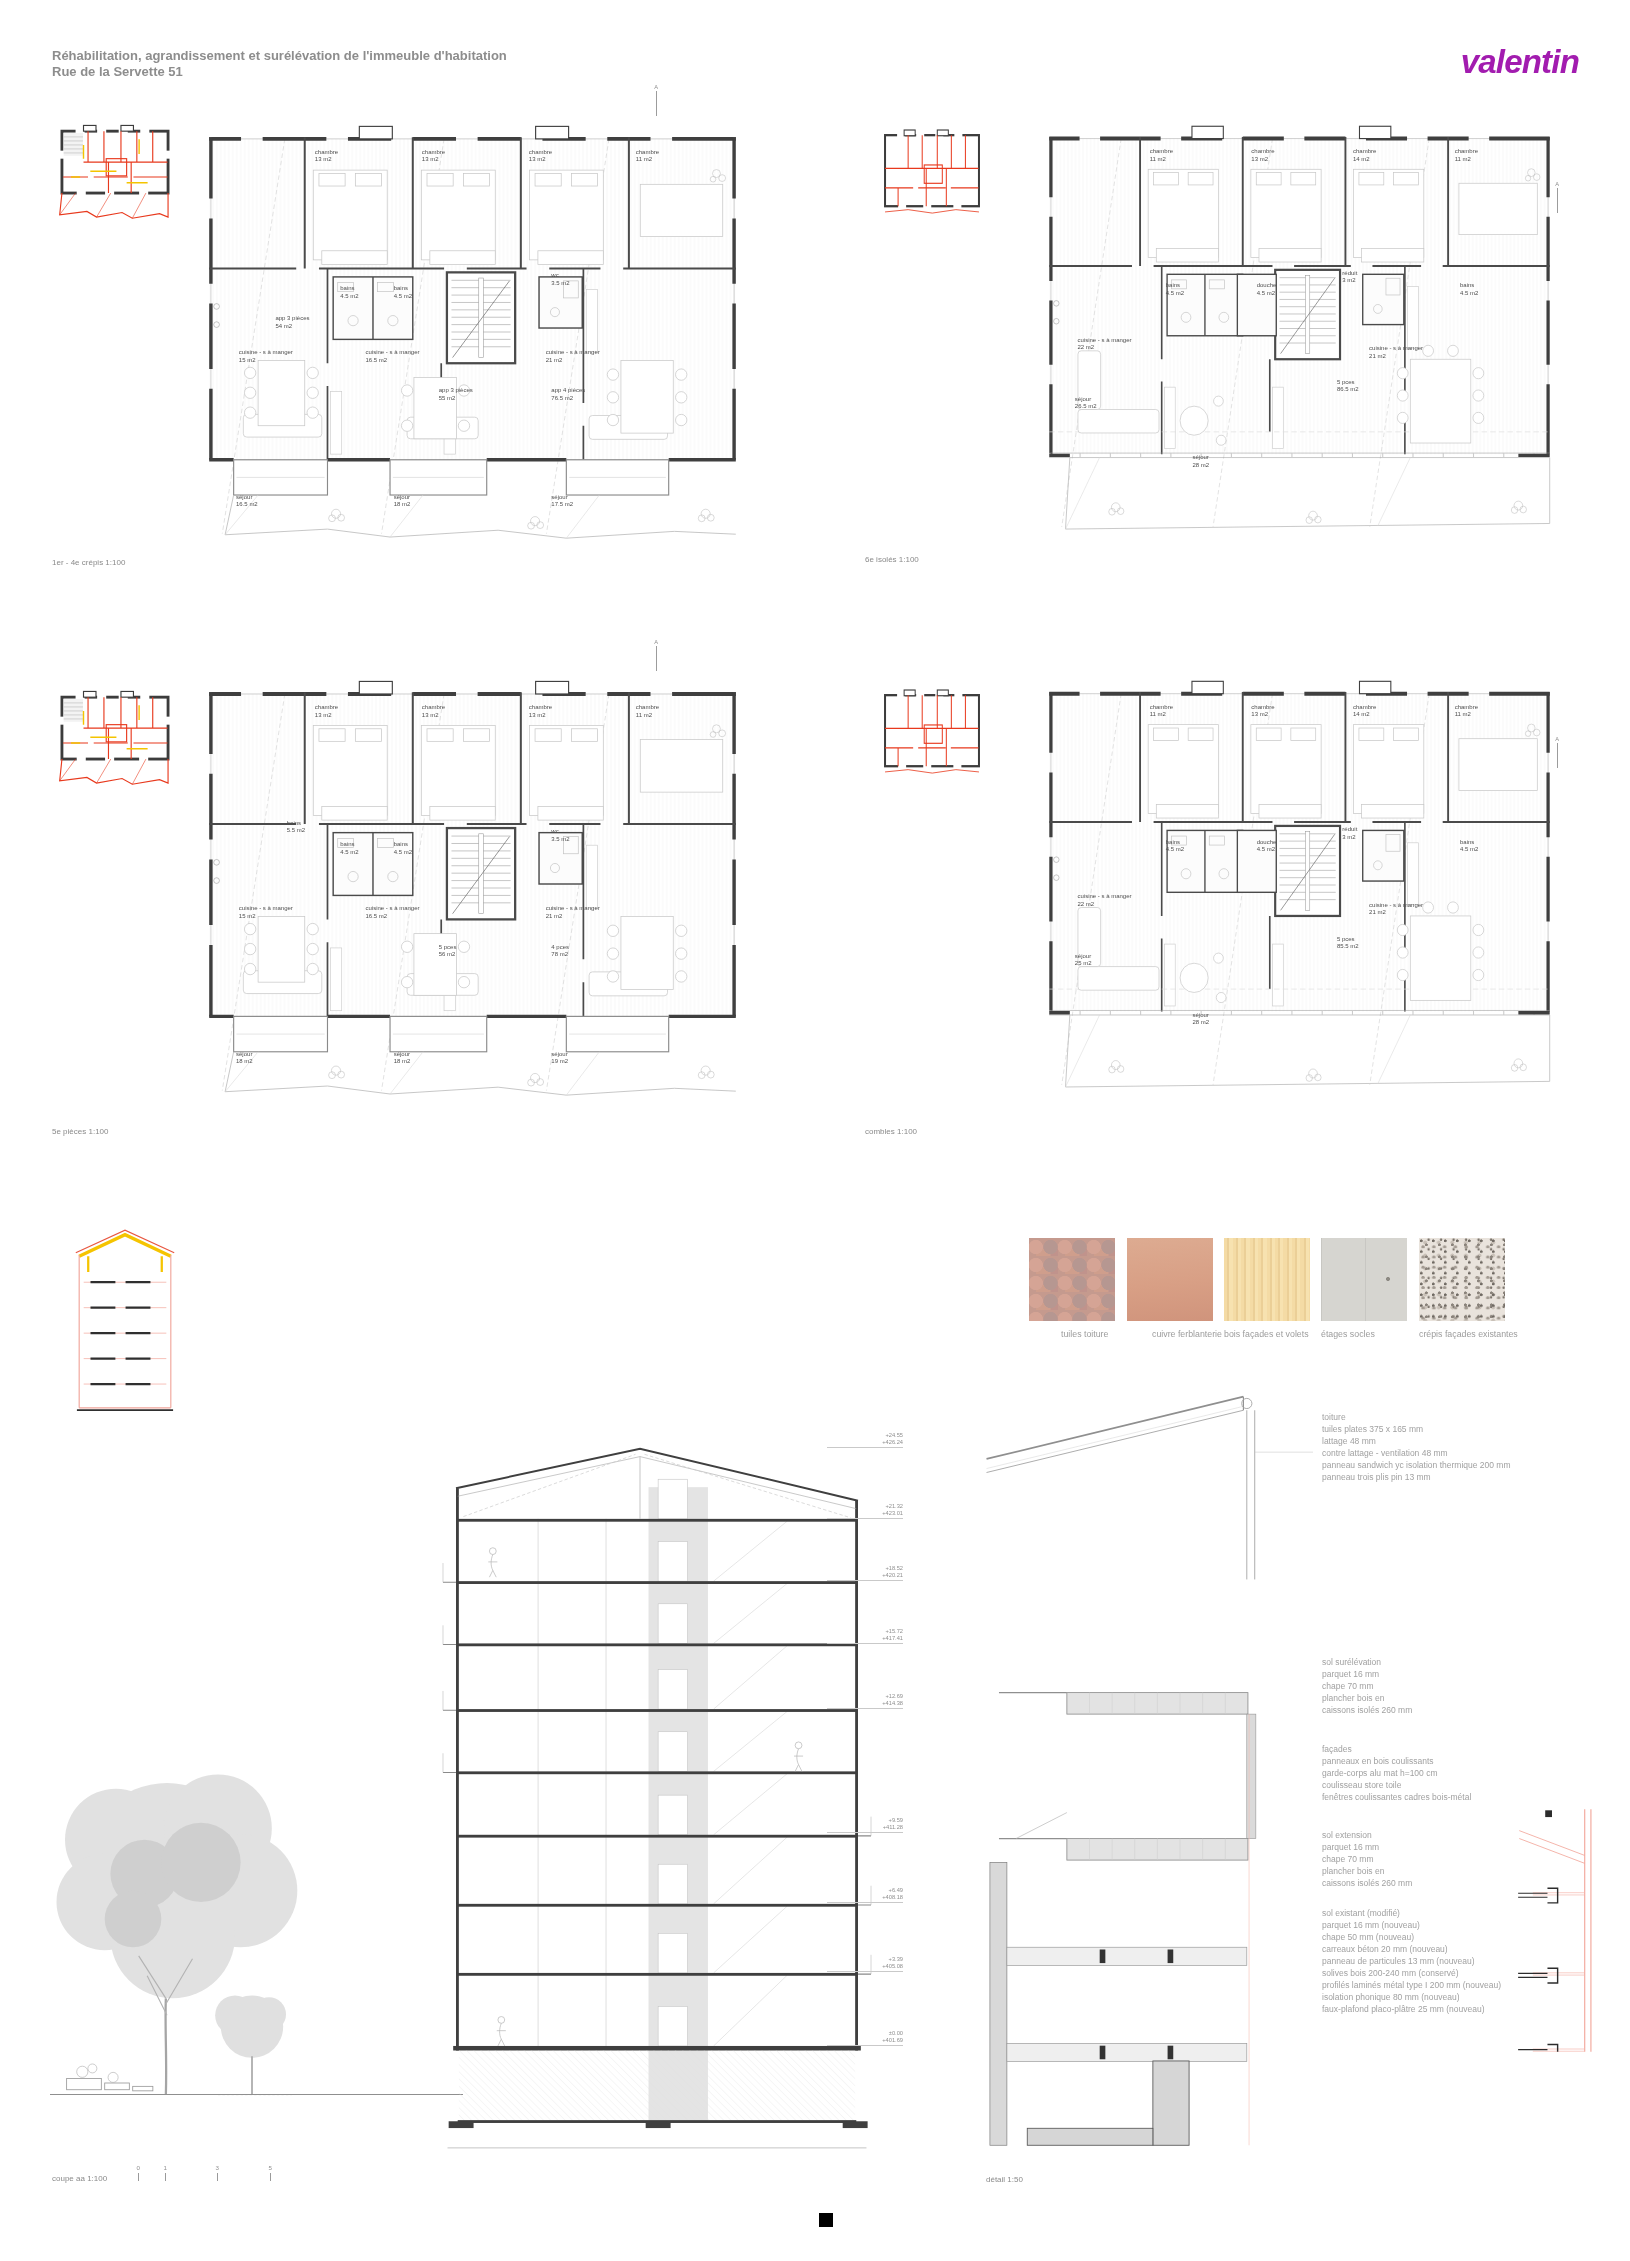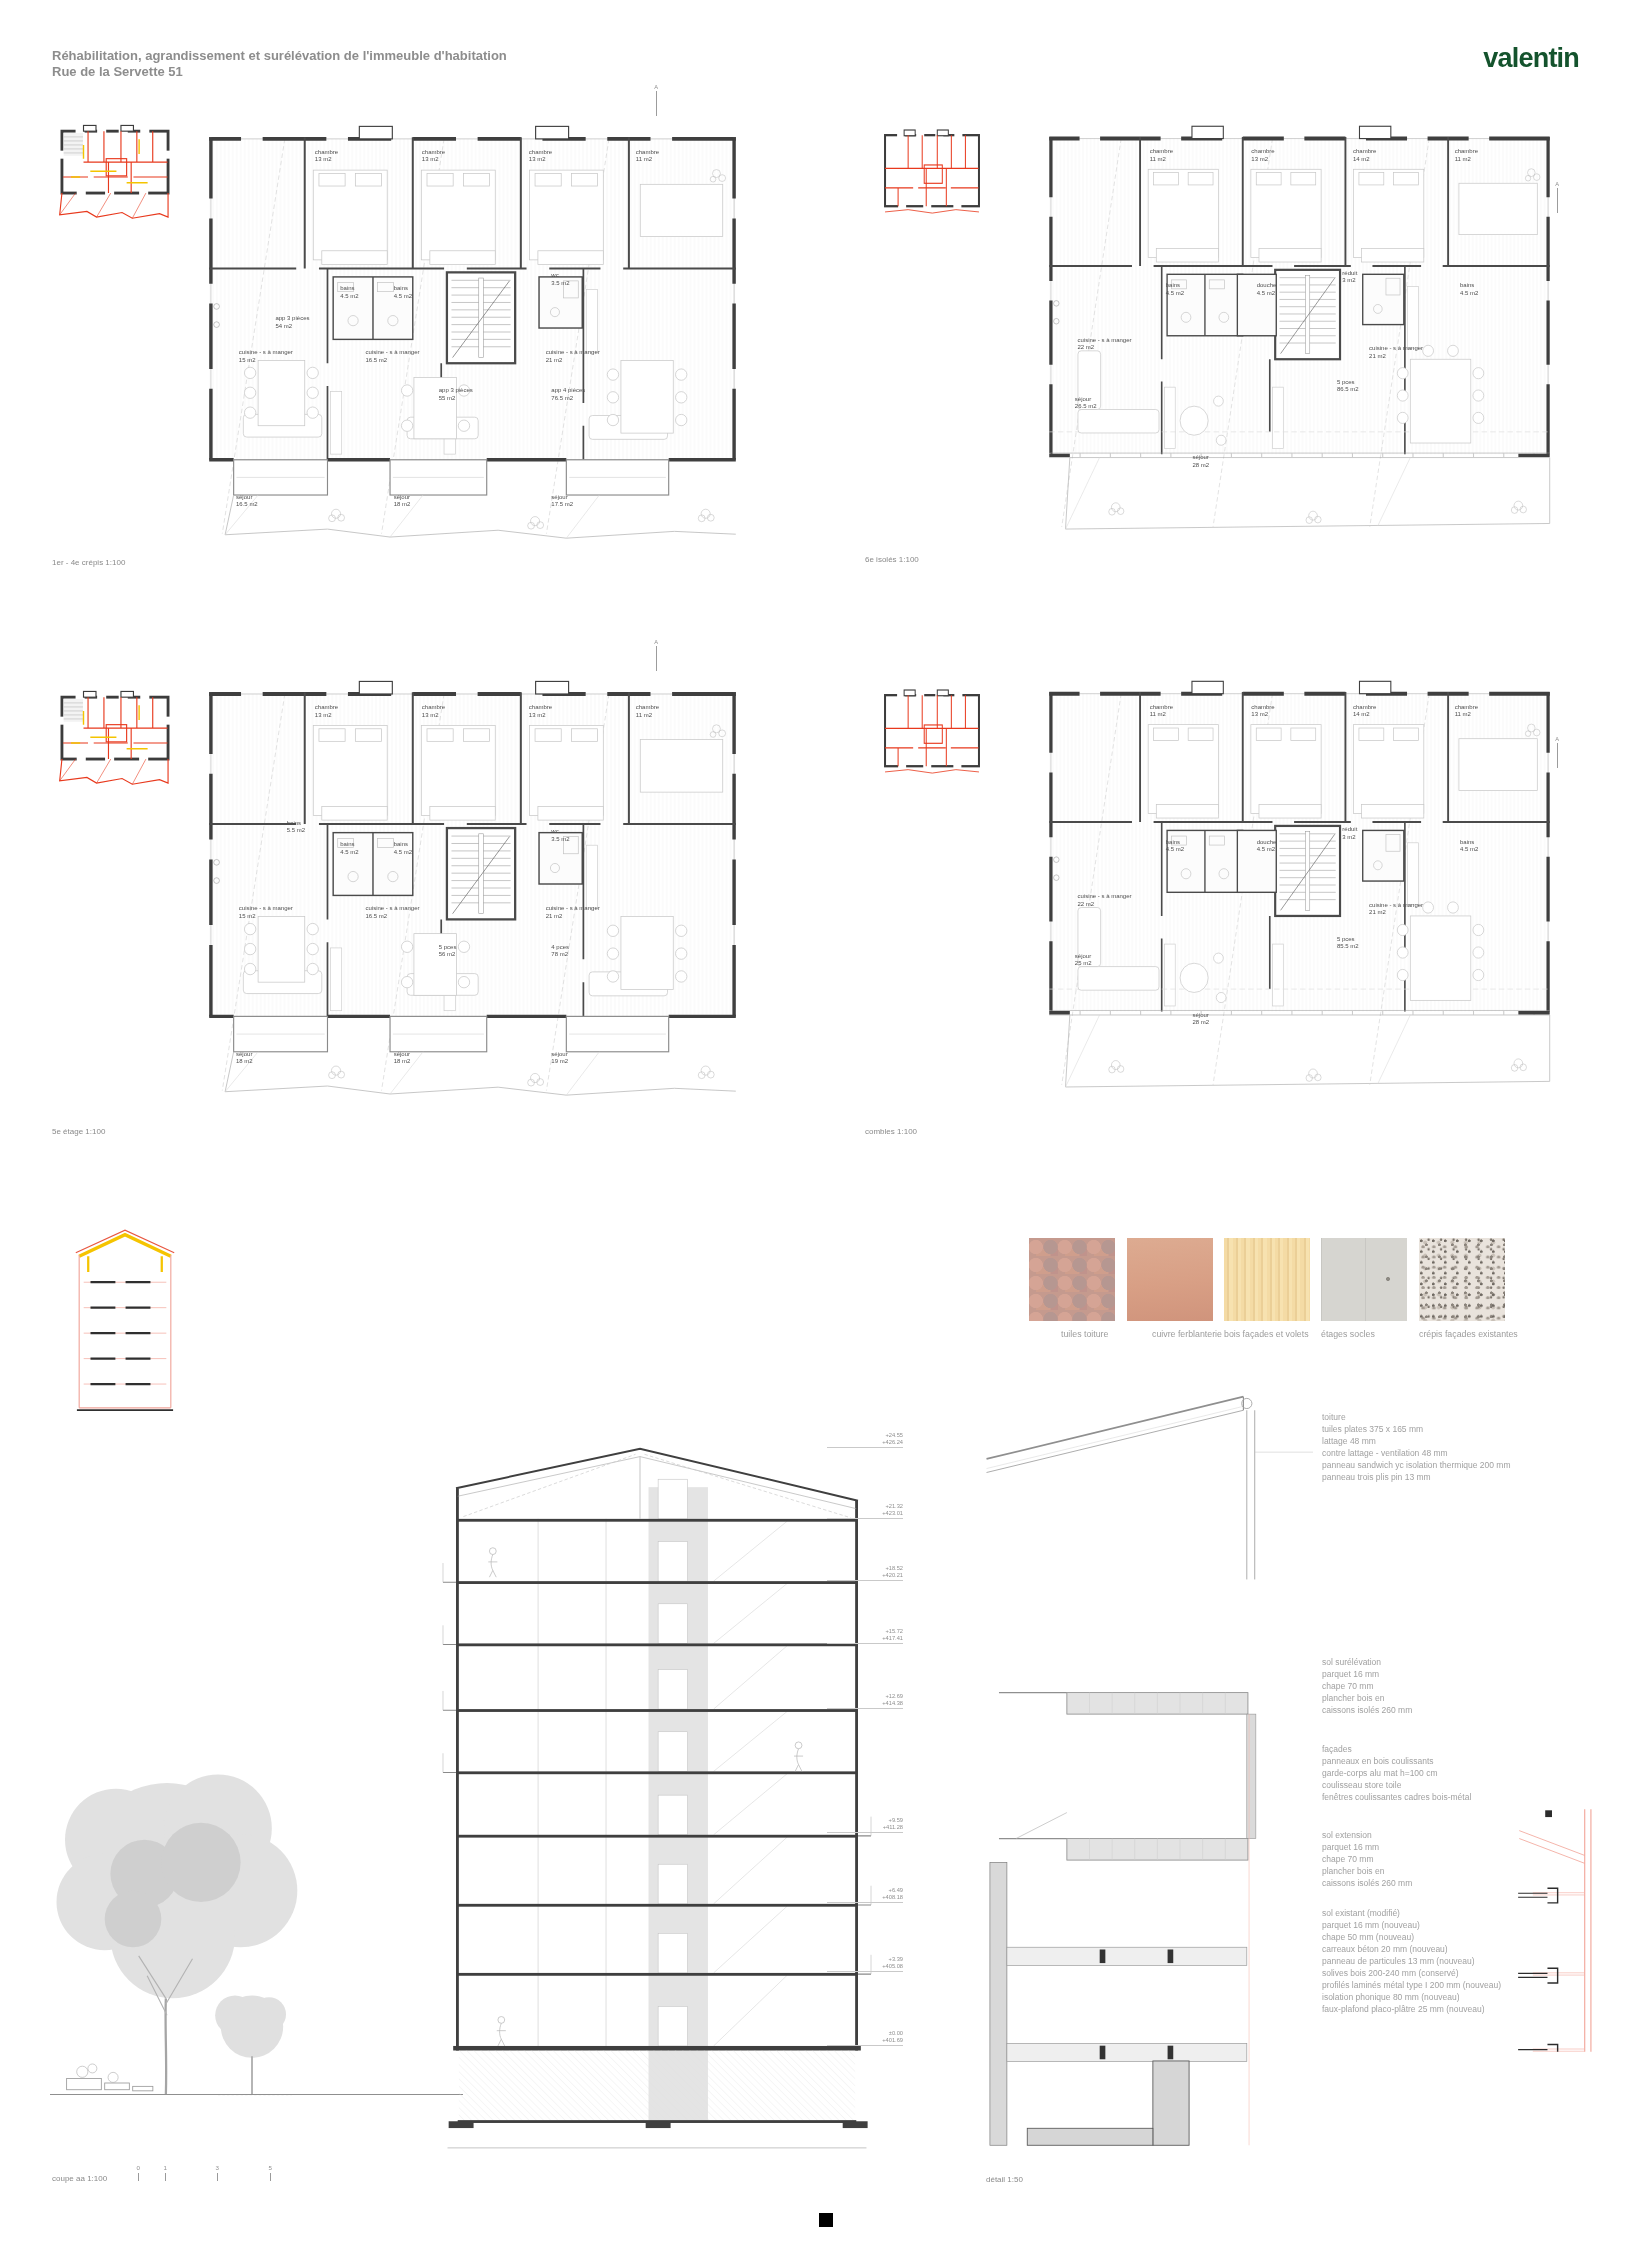--- a/index.html
+++ b/index.html
@@ -1,20 +1,20 @@
 <!DOCTYPE html>
 <html style="font-size:9px"><head>
 <meta charset="utf-8">
 <style>
   html,body{margin:0;padding:0;}
   body{width:1631px;height:2261px;background:#ffffff;position:relative;overflow:hidden;
        font-family:"Liberation Sans",sans-serif;}
   .abs{position:absolute;}
   .title{position:absolute;left:52px;top:48px;font-size:13px;font-weight:bold;color:#8d8d8d;line-height:16px;}
-  .logo{position:absolute;right:52px;top:43px;font-size:27px;font-weight:bold;color:#14532d;letter-spacing:-0.8px;}
+  .logo{position:absolute;right:52px;top:43px;font-size:33px;font-weight:bold;color:#a21caf;letter-spacing:-0.8px;font-style:italic;}
   .plan-label{position:absolute;font-size:8px;color:#8a8a8a;}
   .label-layer{position:absolute;left:0;top:0;width:100%;height:100%;}
   .room-label{position:absolute;font-size:6px;line-height:7.6px;color:#4e4e4e;white-space:pre-line;}
   .annot{position:absolute;left:1322px;width:351px;font-size:8.5px;line-height:12px;color:#a1a1a1;white-space:pre-line;}
   .level-marker{position:absolute;left:827px;width:76px;text-align:right;font-size:5.7px;line-height:7px;
                 color:#8f8f8f;white-space:pre-line;border-bottom:0.6px solid #c9c9c9;padding-bottom:1.1px;}
   .sw{position:absolute;top:1238px;width:86px;height:83px;}
   .sw-label{position:absolute;top:1329px;font-size:8.8px;color:#9c9c9c;}
   .sw-tiles{background-color:#c59a8e;
     background-image:radial-gradient(circle at 6.8px 9px,#d5a495 6.8px,transparent 7.4px),
@@ -437,21 +437,21 @@
 85.5 m2</div>
       <div class="room-label" style="left: 8%; top: 66%;">séjour
 25 m2</div>
       <div class="room-label" style="left: 30%; top: 80%;">séjour
 28 m2</div>
     </div>
 </div>
 
 <div class="plan-label" style="left:52px;top:558px">1er - 4e crépis 1:100</div>
 <div class="plan-label" style="left:865px;top:555px">6e isolés 1:100</div>
-<div class="plan-label" style="left:52px;top:1127px">5e étage 1:100</div>
+<div class="plan-label" style="left:52px;top:1127px">5e pièces 1:100</div>
 <div class="plan-label" style="left:865px;top:1127px">combles 1:100</div>
 
 <div class="a-marker" style="left:651px;top:84px"><span>A</span><div class="stem"></div></div>
 <div class="a-marker" style="left:1552px;top:181px"><span>A</span><div class="stem"></div></div>
 <div class="a-marker" style="left:651px;top:639px"><span>A</span><div class="stem"></div></div>
 <div class="a-marker" style="left:1552px;top:736px"><span>A</span><div class="stem"></div></div>
 
 <div class="abs" style="left:71px;top:1220px;width:108px;height:198px">
 <svg width="108" height="198" viewBox="0 0 190 350">
   <path d="M8 58L95 18L182 58" stroke="#e85740" stroke-width="2" fill="none"></path>

